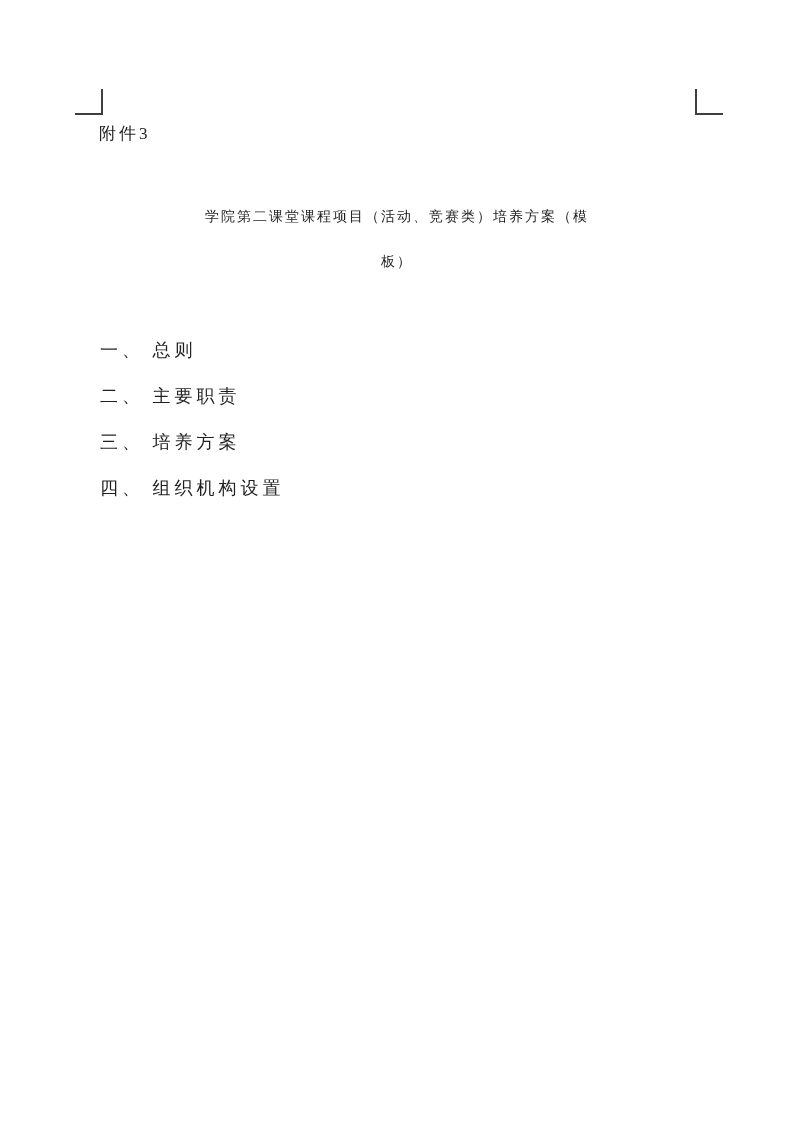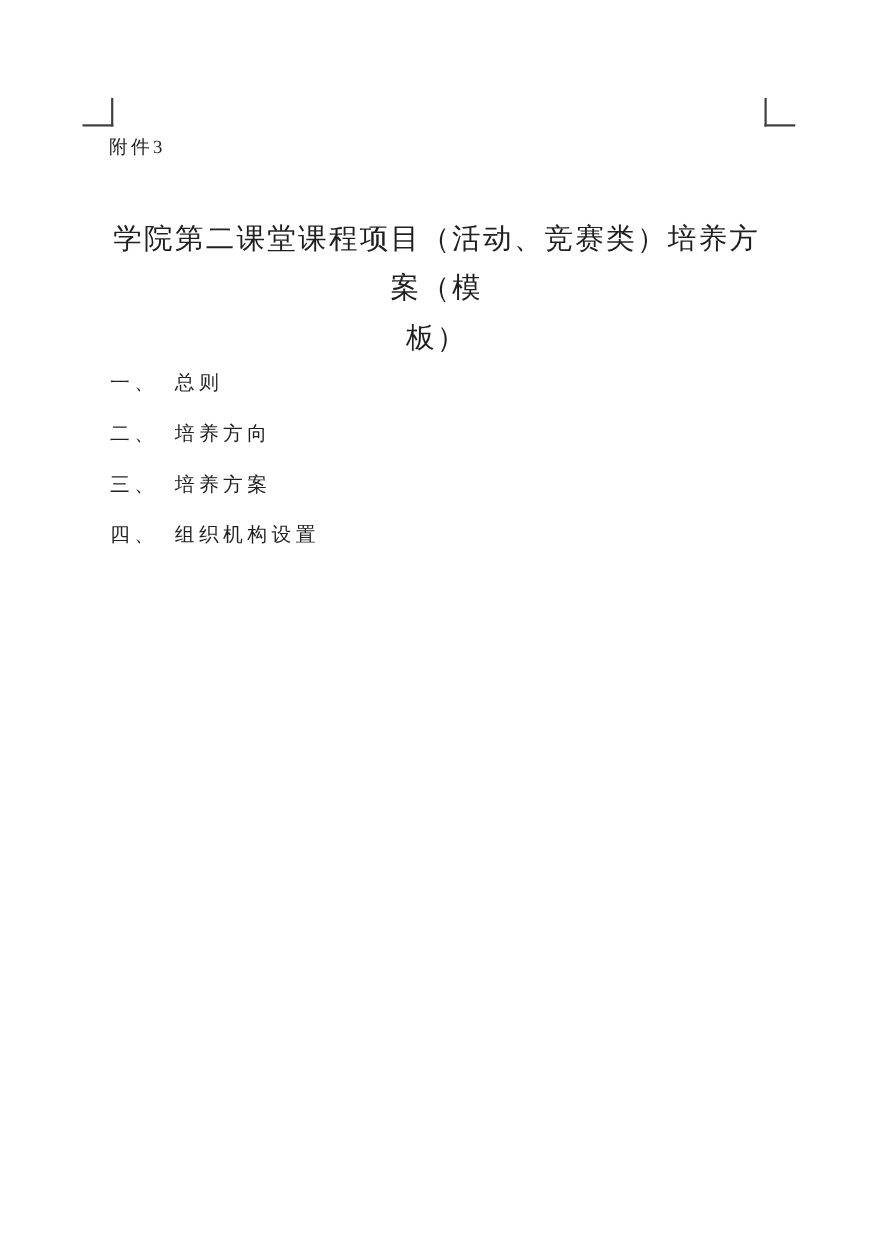--- a/index.html
+++ b/index.html
@@ -52,33 +52,32 @@
     line-height: 22px;
     letter-spacing: 3px;
   }
   .title {
     position: absolute;
     left: 97px;
     right: 97px;
     top: 194px;
     margin: 0;
     text-align: center;
-    font-size: 26px;
+    font-size: 14px;
     font-weight: normal;
     line-height: 45px;
     letter-spacing: 2px;
   }
   .title-line {
     display: block;
   }
   .outline {
     position: absolute;
     left: 100px;
     top: 341px;
-    font-family: Liberation Mono, monospace;
   }
   .outline-item {
     margin: 0 0 27px 0;
     font-size: 18px;
     line-height: 19px;
     letter-spacing: 4px;
     white-space: pre;
   }
   .roles {
     position: absolute;
@@ -105,19 +104,19 @@
 
   <div class="attachment">附件3</div>
 
   <h1 class="title">
     <span class="title-line">学院第二课堂课程项目（活动、竞赛类）培养方案（模</span>
     <span class="title-line">板）</span>
   </h1>
 
   <div class="outline">
     <p class="outline-item">一、 总则</p>
-    <p class="outline-item">二、 培养方向</p>
+    <p class="outline-item">二、 主要职责</p>
     <p class="outline-item">三、 培养方案</p>
     <p class="outline-item">四、 组织机构设置</p>
   </div>
 
 
 </div>
 
 </body></html>

